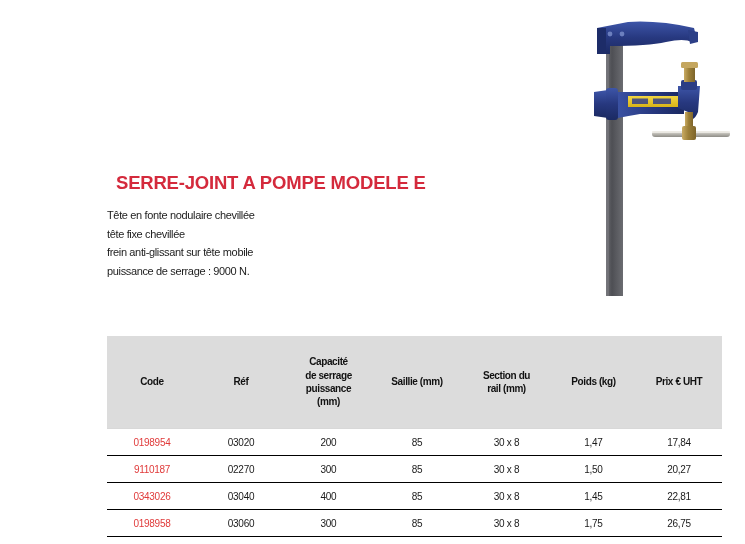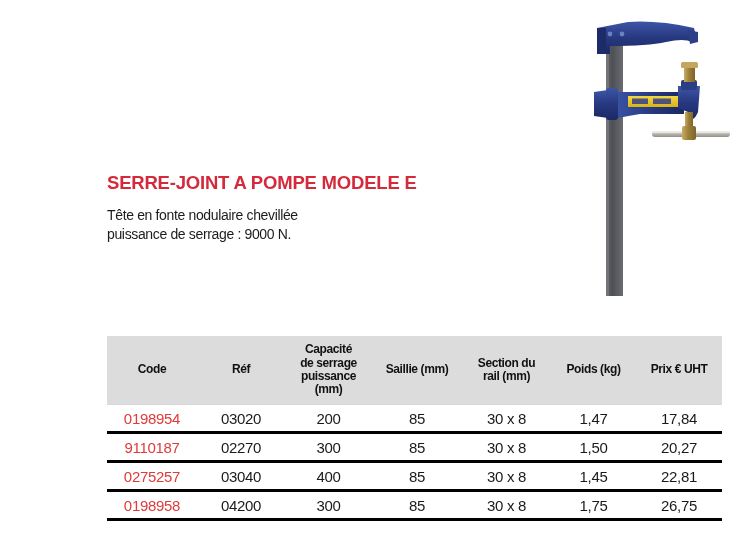--- a/index.html
+++ b/index.html
@@ -21,38 +21,38 @@
     position: absolute;
     left: 588px;
     top: 8px;
     width: 152px;
     height: 300px;
   }
 
   
   #product-title {
     position: absolute;
-    left: 107px;
+    left: 116px;
     top: 172px;
     font-size: 18.5px;
     font-weight: bold;
     letter-spacing: -0.2px;
     color: #d42a3c;
     white-space: nowrap;
   }
 
   
   #description {
     position: absolute;
     left: 107px;
     top: 206px;
     width: 420px;
   }
   #description .desc-line {
-    font-size: 14px;
+    font-size: 11px;
     line-height: 18.6px;
     color: #1c1c1c;
     letter-spacing: -0.35px;
     white-space: nowrap;
   }
 
   
   #spec-table {
     position: absolute;
     left: 107px;
@@ -64,39 +64,39 @@
   #spec-table col.c-code   { width: 90px; }
   #spec-table col.c-ref    { width: 88px; }
   #spec-table col.c-cap    { width: 87px; }
   #spec-table col.c-sail   { width: 90px; }
   #spec-table col.c-sect   { width: 89px; }
   #spec-table col.c-poids  { width: 85px; }
   #spec-table col.c-prix   { width: 86px; }
 
   #spec-table thead th {
     background: #dcdcdc;
-    height: 68px;
+    height: 92px;
     vertical-align: middle;
     text-align: center;
-    font-size: 12px;
+    font-size: 10px;
     font-weight: bold;
     color: #111111;
     letter-spacing: -0.4px;
     line-height: 13.4px;
     padding: 0 2px;
     border: none;
   }
   #spec-table tbody td {
     height: 26px;
     text-align: center;
     vertical-align: middle;
-    font-size: 15px;
+    font-size: 10px;
     color: #1a1a1a;
     letter-spacing: -0.3px;
-    border-bottom: 3px solid #000000;
+    border-bottom: 1px solid #000000;
     padding: 0 2px;
   }
   #spec-table tbody tr:first-child td {
     border-top: 1px solid #d8d8d8;
   }
   #spec-table tbody td.code-cell {
     color: #e03a3a;
   }
 </style>
 </head>
@@ -174,20 +174,22 @@
         <rect x="64" y="123" width="78" height="2" fill="#f0eee9" opacity="0.8"></rect>
         <rect x="94" y="118" width="14" height="14" rx="2" fill="url(#brassGrad)"></rect>
       </g>
     </svg>
   </div>
 
   <div id="product-title">SERRE-JOINT A POMPE MODELE E</div>
 
   <div id="description">
     <div class="desc-line">Tête en fonte nodulaire chevillée</div>
+    <div class="desc-line">tête fixe chevillée</div>
+    <div class="desc-line">frein anti-glissant sur tête mobile</div>
     <div class="desc-line">puissance de serrage : 9000 N.</div>
   </div>
 
   <table id="spec-table">
     <colgroup>
       <col class="c-code">
         <col class="c-ref">
         <col class="c-cap">
         <col class="c-sail">
       <col class="c-sect">
@@ -236,31 +238,31 @@
       <tr>
         <td class="code-cell">9110187</td>
         <td>02270</td>
         <td>300</td>
         <td>85</td>
         <td>30 x 8</td>
         <td>1,50</td>
         <td>20,27</td>
       </tr>
       <tr>
-        <td class="code-cell">0275257</td>
+        <td class="code-cell">0343026</td>
         <td>03040</td>
         <td>400</td>
         <td>85</td>
         <td>30 x 8</td>
         <td>1,45</td>
         <td>22,81</td>
       </tr>
       <tr>
         <td class="code-cell">0198958</td>
-        <td>04200</td>
+        <td>03060</td>
         <td>300</td>
         <td>85</td>
         <td>30 x 8</td>
         <td>1,75</td>
         <td>26,75</td>
       </tr>
     </tbody>
   </table>
 
 </div>

